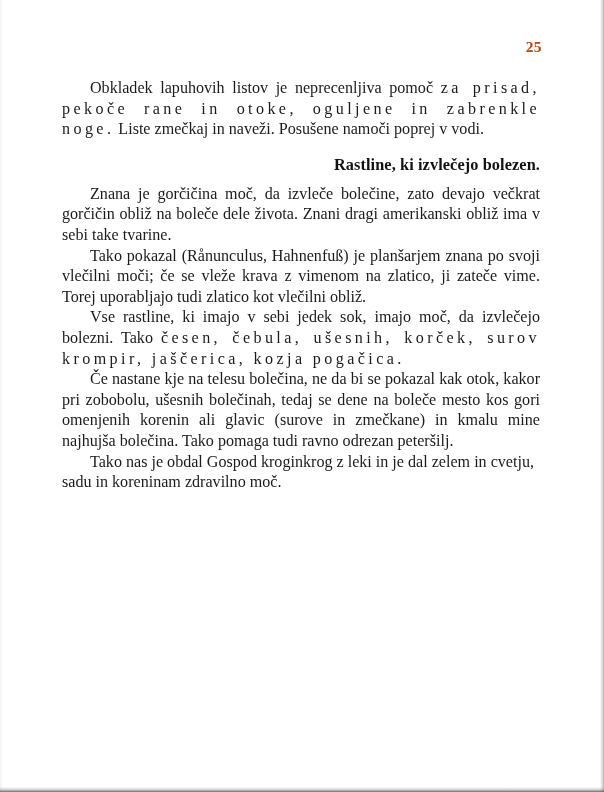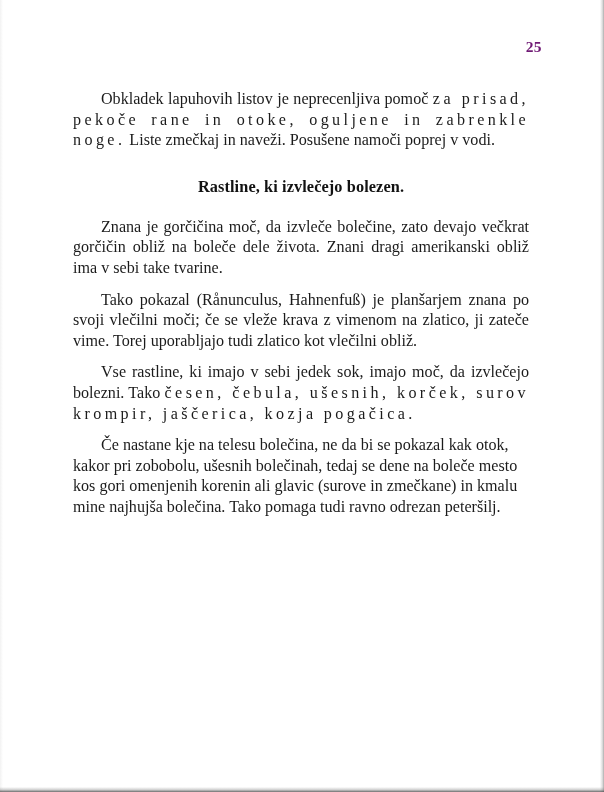--- a/index.html
+++ b/index.html
@@ -43,50 +43,50 @@
     background: linear-gradient(to left, rgba(255,255,255,0) 0%, rgba(150,150,150,0.12) 100%);
   }
 
   .folio {
     position: absolute;
     top: 38px;
     right: 62px;
     font-size: 15.5px;
     font-weight: bold;
     letter-spacing: 0.4px;
-    color: #701a75;
+    color: #c2410c;
   }
 
   .textblock {
     position: absolute;
     left: 62px;
     top: 78px;
     width: 478px;
   }
 
   p.para {
-    margin: 11px;
+    margin: 0;
     text-align: justify;
     text-indent: 28px;
     font-size: 16.1px;
     line-height: 20.6px;
     color: #1b1b1b;
     -webkit-font-smoothing: none;
   }
   p.para:last-child { text-align: left; }
 
   .sp-before-heading { height: 14px; }
   .sp-after-heading { height: 9px; }
 
   h2.section-heading {
     margin: 0;
     font-size: 16.3px;
     line-height: 21px;
     font-weight: bold;
-    text-align: center;
+    text-align: right;
     text-indent: 0;
     letter-spacing: 0.1px;
     color: #121212;
   }
 
   b, .bold { font-weight: normal; }
 
   .sp {
     letter-spacing: 3.4px;
   }
@@ -111,20 +111,21 @@
 
     <p class="para"><span>Znana je </span><span class="bold">gorčičina</span><span> moč, da izvleče bolečine, zato devajo večkrat gorčičin obliž na boleče dele života. Znani dragi amerikanski obliž ima v sebi take tvarine.</span></p>
 
     <p class="para"><span>Tako </span><span class="bold">pokazal</span><span> (Rånunculus, Hahnenfuß) je planšarjem znana po svoji vlečilni moči; če se vleže krava z vimenom na zlatico, ji zateče vime.  Torej uporabljajo tudi zlatico kot vlečilni obliž.</span></p>
 
     <p class="para"><span>Vse rastline, ki imajo v sebi jedek sok, imajo moč, da izvlečejo bolezni. Tako </span><span class="sp">česen, čebula, ušesnih, korček, surov krompir, jaščerica, kozja pogačica.</span></p>
 
     <p class="para"><span>Če nastane kje na telesu bolečina, ne da bi se pokazal kak otok, kakor pri zobobolu, ušesnih bolečinah, tedaj se dene na boleče mesto kos gori omenjenih korenin ali glavic (surove in zmečkane) in kmalu mine najhujša bolečina.  Tako pomaga tudi ravno odrezan peteršilj.</span></p>
 
 
+    <p class="para"><span>Tako nas je obdal Gospod kroginkrog z leki in je dal zelem in cvetju, sadu in koreninam zdravilno moč.</span></p>
 
   </div>
 
   <div class="edge-left"></div>
   <div class="edge-right"></div>
   <div class="edge-bottom"></div>
 
 </div>
 
 </body></html>

